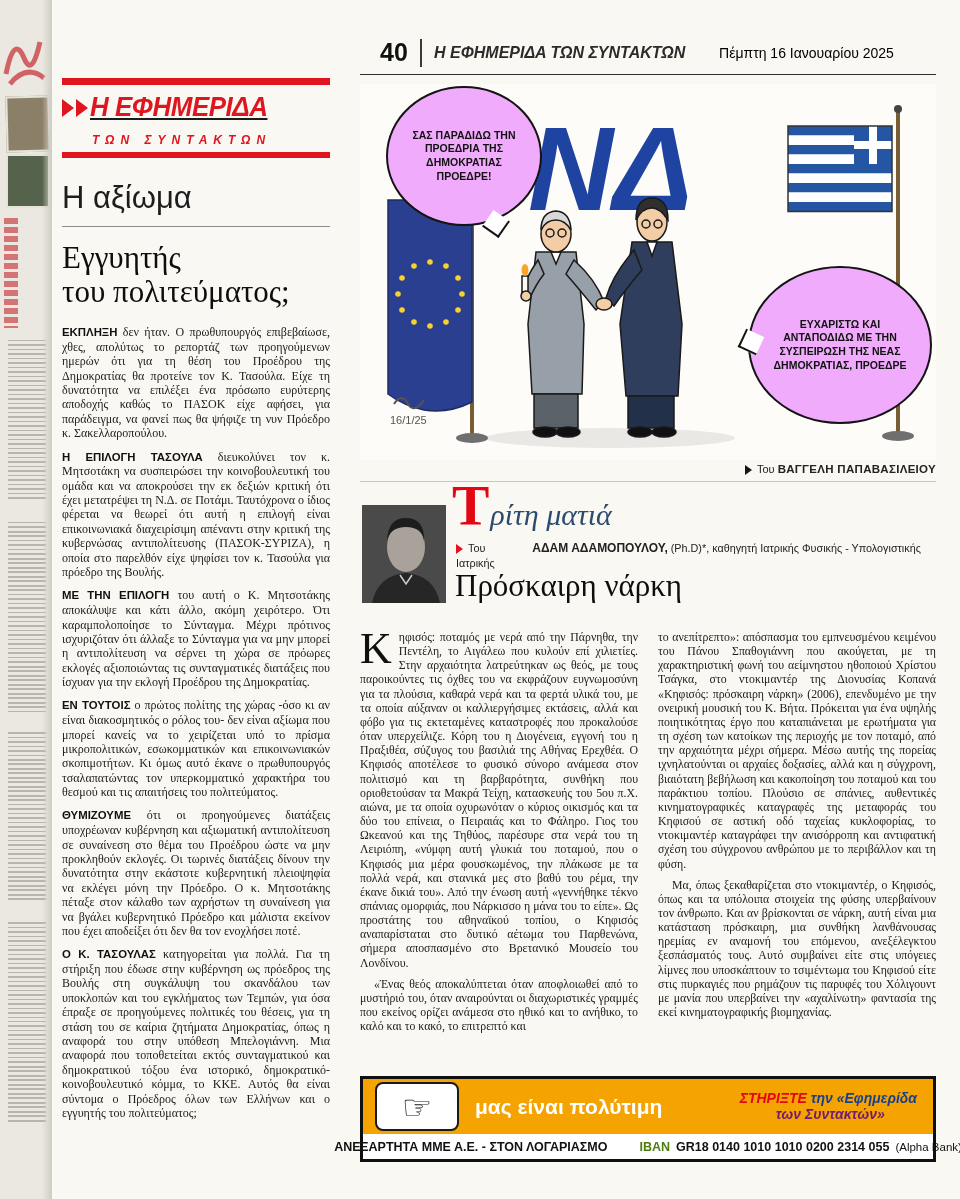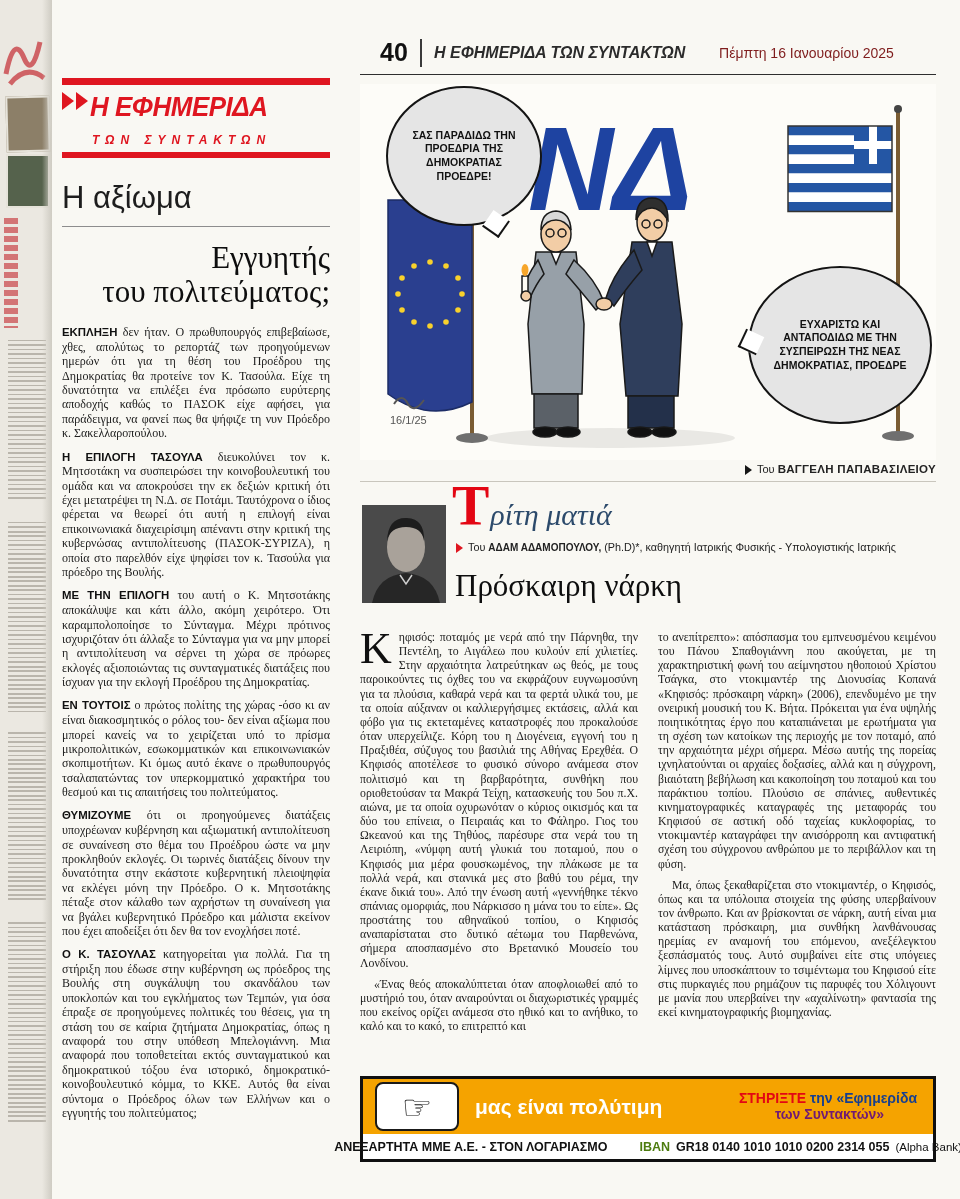--- a/index.html
+++ b/index.html
@@ -19,47 +19,47 @@
         background:repeating-linear-gradient(to bottom,#a9a49a 0 1.5px,transparent 1.5px 4.5px);}
   .ef-t1{top:340px;height:160px;} .ef-t2{top:522px;height:190px;}
   .ef-t3{top:732px;height:170px;} .ef-t4{top:922px;height:200px;}
 
   
   .pagehead{position:absolute;left:380px;top:38px;width:576px;display:flex;align-items:center;gap:12px;
         font-family:"Liberation Sans",sans-serif;}
   .pnum{font-size:25px;font-weight:bold;color:#111;}
   .pdiv{width:2px;height:28px;background:#3a3a3a;}
   .pmast{font-size:17px;font-weight:bold;font-style:italic;color:#2b2b2b;transform:scaleX(.94);transform-origin:left;}
-  .pdate{font-size:14px;color:#7f1d1d;margin-left:6px;white-space:nowrap;}
+  .pdate{font-size:14px;color:#000000;margin-left:6px;white-space:nowrap;}
   .pagehead-rule{position:absolute;left:360px;top:74px;width:576px;height:0;border-top:1.5px solid #2e2e2e;}
 
   
   .opinion{position:absolute;left:62px;top:78px;width:268px;}
   .brand .bar{height:7px;background:#df1620;}
   .brand .bar.thin{height:6px;margin-top:5px;}
-  .brand-row{display:flex;align-items:flex-start;margin:7px 0 10px 0;}
+  .brand-row{display:flex;align-items:center;margin:7px 0 10px 0;text-decoration:underline;}
   .chev{width:0;height:0;border-top:9px solid transparent;border-bottom:9px solid transparent;
         border-left:12px solid #df1620;margin-right:2px;}
   .brand1{font-family:"Liberation Sans",sans-serif;font-style:italic;font-weight:bold;
         font-size:27px;color:#df1620;letter-spacing:-.5px;transform:scaleX(.96);transform-origin:left;}
   .brand2{font-family:"Liberation Sans",sans-serif;font-style:italic;font-weight:bold;
         font-size:12px;color:#df1620;letter-spacing:6px;margin:2px 0 0 30px;}
   .sec{margin:22px 0 0 0;font-family:"Liberation Sans",sans-serif;font-weight:400;
         font-size:31px;color:#1d1d1d;}
   .sec-rule{margin-top:10px;border-top:1px solid #8d8d8d;}
   .op-title{margin:14px 0 0 0;font-family:"Liberation Serif",serif;font-weight:400;
-        font-size:31px;line-height:1.1;color:#0e0e0e;text-align:right;}
+        font-size:31px;line-height:1.1;color:#0e0e0e;}
   .op-body{margin-top:16px;height:886px;overflow:hidden;text-align:justify;}
   .op-body p{margin:0 0 9px 0;font-size:12px;line-height:1.2;color:#202020;}
   .lead{font-family:"Liberation Sans",sans-serif;font-weight:bold;font-size:11.4px;color:#101010;}
 
   
   .cartoon{position:absolute;left:360px;top:84px;width:576px;height:376px;background:#fdfcf8;}
   .cartoon svg{position:absolute;left:0;top:0;}
-  .bubble{position:absolute;background:#e5e5e5;border:2.5px solid #141414;border-radius:50%;
+  .bubble{position:absolute;background:#f0abfc;border:2.5px solid #141414;border-radius:50%;
         display:flex;align-items:center;justify-content:center;text-align:center;box-sizing:border-box;
         font-family:"Liberation Sans",sans-serif;font-weight:bold;font-size:10.5px;line-height:1.3;color:#111;}
   .b1{left:26px;top:2px;width:156px;height:140px;padding:18px 18px;}
   .b1::after{content:"";position:absolute;right:34px;bottom:-10px;width:18px;height:18px;background:#fff;
         border-right:2.5px solid #141414;border-bottom:2.5px solid #141414;transform:rotate(35deg);}
   .b2{left:388px;top:182px;width:184px;height:158px;padding:20px 20px;}
   .b2::after{content:"";position:absolute;left:-9px;top:64px;width:18px;height:18px;background:#fff;
         border-left:2.5px solid #141414;border-bottom:2.5px solid #141414;transform:rotate(25deg);}
 
   .credit{position:absolute;left:360px;top:463px;width:576px;text-align:right;
@@ -70,41 +70,41 @@
   .c-name{font-weight:bold;font-size:11.5px;letter-spacing:.3px;}
 
   
   .third-rule{position:absolute;left:360px;top:481px;width:576px;border-top:1px solid #c9c6bd;}
   .third-head{position:absolute;left:452px;top:478px;display:flex;align-items:baseline;}
   .t-init{font-family:"Liberation Serif",serif;font-weight:bold;font-size:56px;color:#e30613;line-height:1;}
   .t-rest{font-family:"Liberation Serif",serif;font-style:italic;font-size:30px;color:#2c4a6b;margin-left:1px;}
   .photo{position:absolute;left:362px;top:505px;width:84px;height:98px;background:#444;}
   .byline{position:absolute;left:456px;top:540px;width:478px;
         font-family:"Liberation Sans",sans-serif;font-size:10.8px;color:#222;line-height:1.35;}
-  .byline b{font-size:10px;}
+  .byline b{font-size:12px;margin-left:44px;}
   .t-title{position:absolute;left:455px;top:568px;margin:0;font-family:"Liberation Serif",serif;
         font-weight:400;font-size:31px;color:#0e0e0e;}
   .col{position:absolute;top:630px;width:278px;height:434px;overflow:hidden;text-align:justify;}
   .col1{left:360px;} .col2{left:658px;}
   .col p{margin:0 0 7px 0;font-size:11.8px;line-height:1.2;color:#202020;}
   .col p.ind{text-indent:14px;}
   .dropcap{float:left;font-size:44px;line-height:34px;padding:2px 7px 0 0;color:#101010;}
 
   
   .banner{position:absolute;left:360px;top:1076px;width:576px;height:86px;border:3px solid #101010;
         box-sizing:border-box;background:#fff;}
   .banner-yellow{height:55px;background:#f5a300;display:flex;align-items:center;padding:0 12px;gap:16px;box-sizing:border-box;}
   .hand{width:80px;height:45px;background:#fff;border:2px solid #1a1a1a;border-radius:8px;flex:0 0 auto;
         display:flex;align-items:center;justify-content:center;
         font-family:"DejaVu Sans",sans-serif;font-size:34px;color:#111;line-height:1;}
   .banner-text{flex:1;font-family:"Liberation Sans",sans-serif;}
   .bl1{font-weight:bold;font-size:21px;color:#fff;letter-spacing:.2px;}
   .brow{display:flex;align-items:center;justify-content:space-between;margin-top:1px;}
   .bl2{font-weight:bold;font-size:21px;color:#fff;}
-  .support{font-weight:bold;font-size:14px;line-height:1.12;text-align:left;padding-right:4px;}
+  .support{font-weight:bold;font-size:14px;line-height:1.12;text-align:left;padding-right:4px;font-style:italic;}
   .sup-red{color:#e30613;} .sup-blue{color:#173f8f;}
   .sup-line2{color:#701a75;margin-left:36px;}
   .banner-white{height:25px;display:flex;align-items:center;justify-content:center;gap:6px;
         font-family:"Liberation Sans",sans-serif;font-size:12.5px;font-weight:bold;color:#111;white-space:nowrap;}
   .iban-l{color:#4d7c0f;margin-left:26px;}
   .bank{font-weight:normal;font-size:11.5px;}
 </style>
 </head>
 <body>
 

